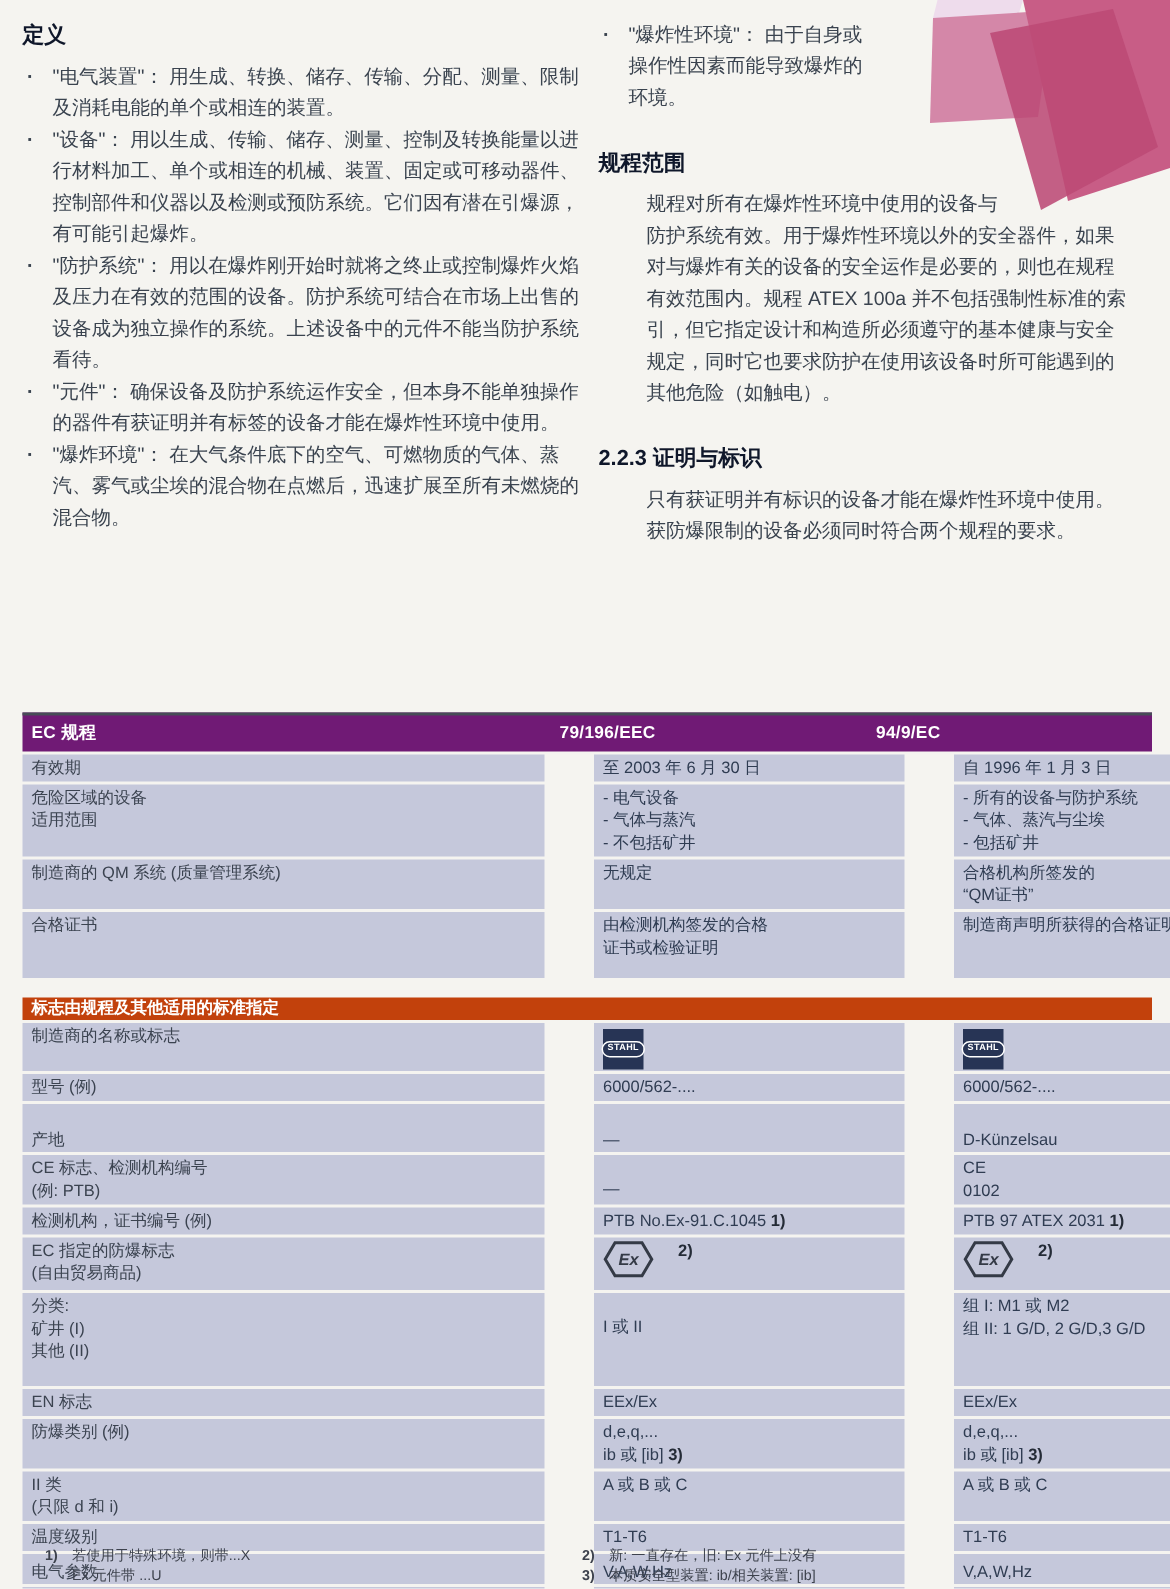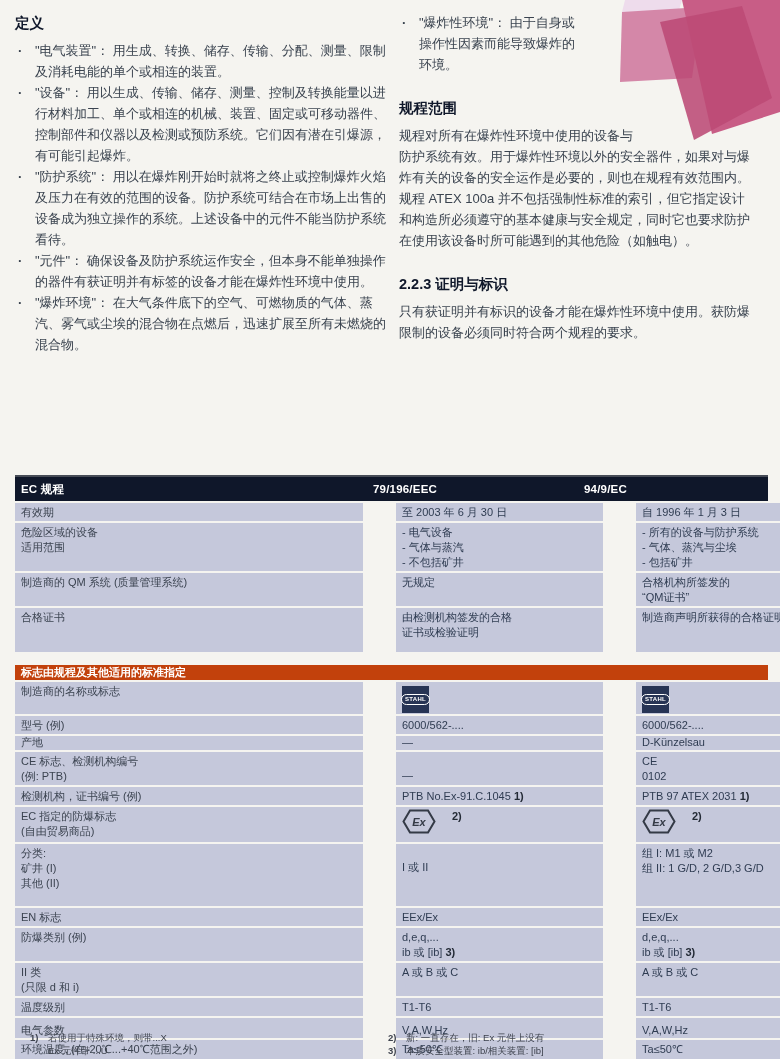--- a/index.html
+++ b/index.html
@@ -13,52 +13,52 @@
   }
 
   
   .decor { position: absolute; top: 0; right: 0; width: 160px; height: 145px; z-index: 1; }
 
   
   .topcols { position: absolute; top: 12px; left: 15px; width: 752px; display: flex; z-index: 2; }
   .col-left  { width: 374px; }
   .col-right { width: 356px; margin-left: 10px; }
   .h-sec { font-size: 14.5px; font-weight: bold; color: #0f172a; margin: 2px 0 7px; }
-  .body-txt { font-size: 13px; line-height: 21px; color: #3a434f; }
+  .body-txt { font-size: 13px; line-height: 21px; color: #3a434f; margin-left: 32px; }
   .bullet { display: flex; }
   .bullet .dot { width: 20px; flex: 0 0 20px; font-size: 13px; line-height: 21px; }
   .bullet .dot::before { content: "·"; font-weight: bold; padding-left: 3px; }
   .bullet p { flex: 1; font-size: 13px; line-height: 21px; color: #3a434f; }
   .preline { white-space: pre-line; }
   .mt24 { margin-top: 24px; }
 
   
   .ec-table { position: absolute; top: 475px; left: 15px; width: 753px; z-index: 2; }
   .thead {
     display: grid; grid-template-columns: 352px 211px 190px;
-    background: #0f172a; border-top: 2px solid #474c57;
+    background: #701a75; border-top: 2px solid #474c57;
     color: #fff; font-weight: bold; height: 26px; margin-bottom: 2px;
   }
   .thead > div { font-size: 11.5px; line-height: 24px; padding-left: 6px; letter-spacing: .2px; }
   .s2head {
     background: #c2410c; color: #fff; font-weight: bold;
     font-size: 11px; height: 15px; line-height: 15px; padding-left: 6px;
     margin: 13px 0 2px;
   }
   .trow { display: grid; grid-template-columns: 348px 207px 190px; column-gap: 4px; margin-bottom: 2px; gap: 33px; }
   .cell {
     background: #c5c8db; font-size: 11px; line-height: 15px;
     padding: 2px 6px 1px; white-space: pre-line;
   }
   .lbl { color: #3b4350; }
   .val { color: #2f3c52; }
   .sup { font-weight: bold; font-size: 11px; color: #242b36; }
   .flexcell { display: flex; align-items: flex-start; white-space: normal; }
   .pt14 { padding-top: 16px; }
-  .h13{min-height:13px; padding-top:0; line-height:13px;}
+  .h13{min-height:13px; padding-top:18px; line-height:13px;}
   .h15{min-height:15px; padding-top:6px; line-height:13px;}
   .h16{min-height:16px;}
   .h17{min-height:17px;}
   .h18{min-height:18px;}
   .h22{min-height:22px;}
   .h28{min-height:28px;}
   .h30{min-height:30px;}
   .h32{min-height:32px;}
   .h35{min-height:35px;}
   .h44{min-height:44px;}

